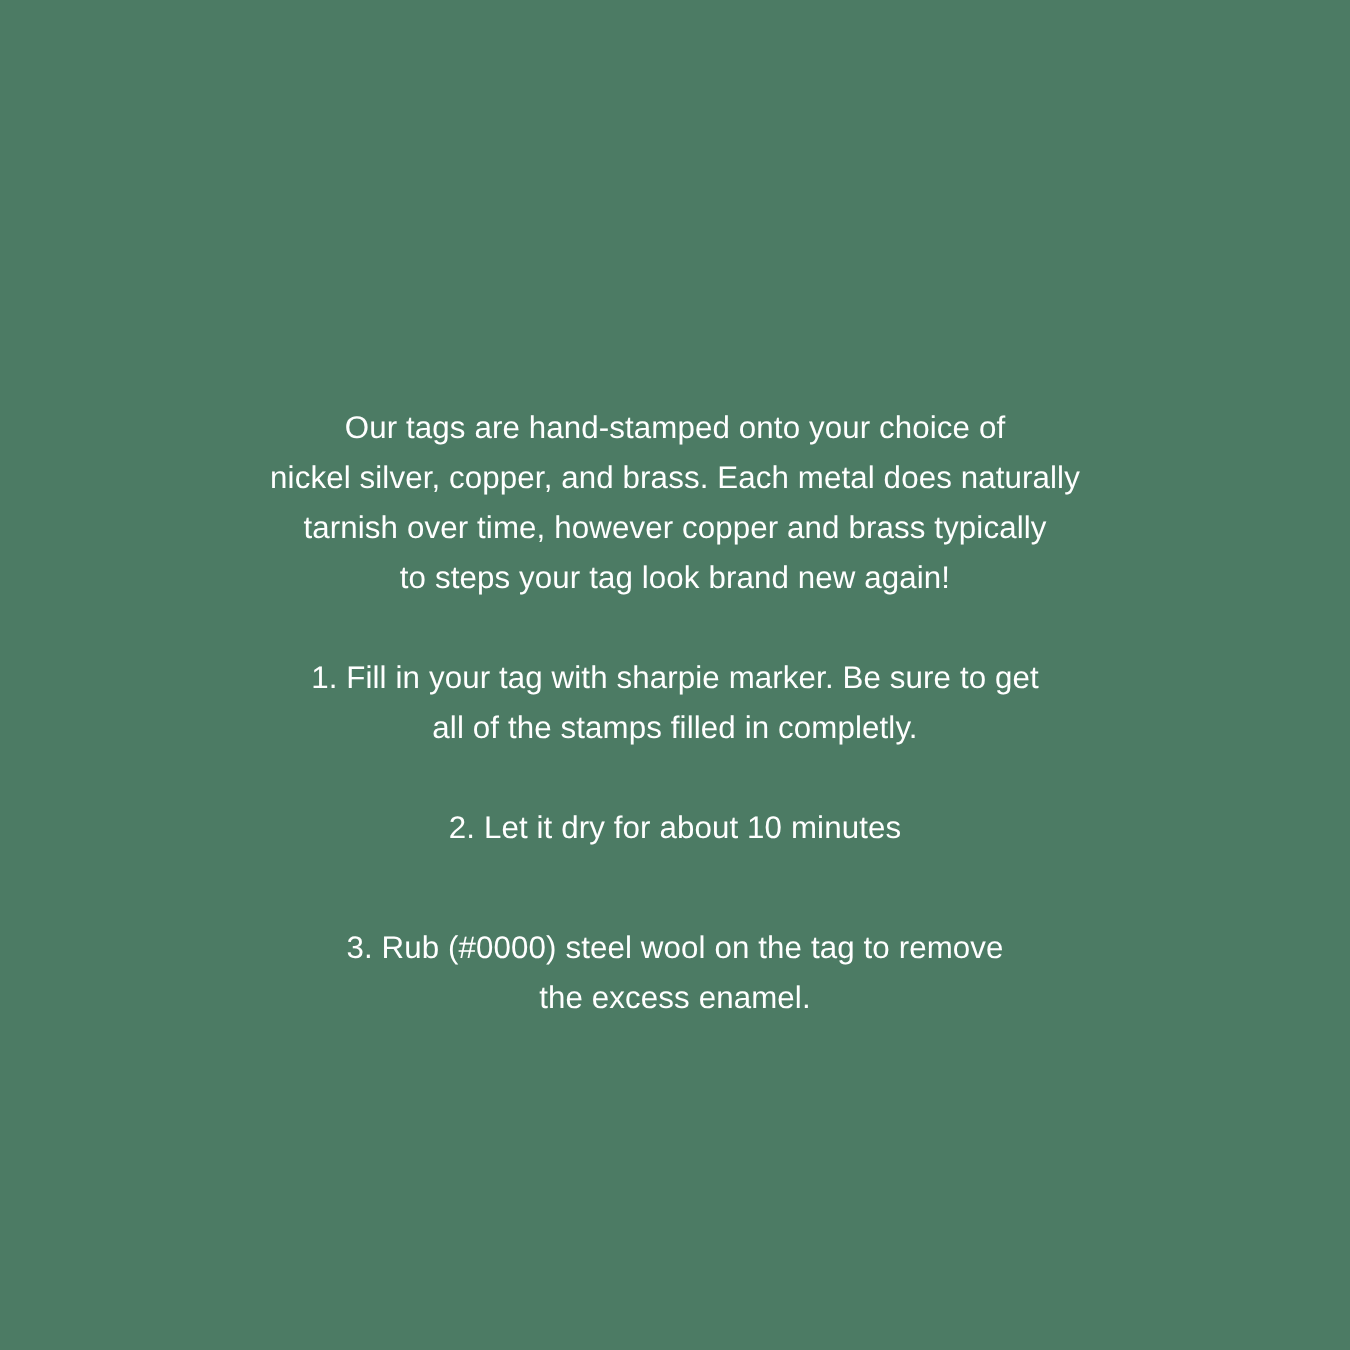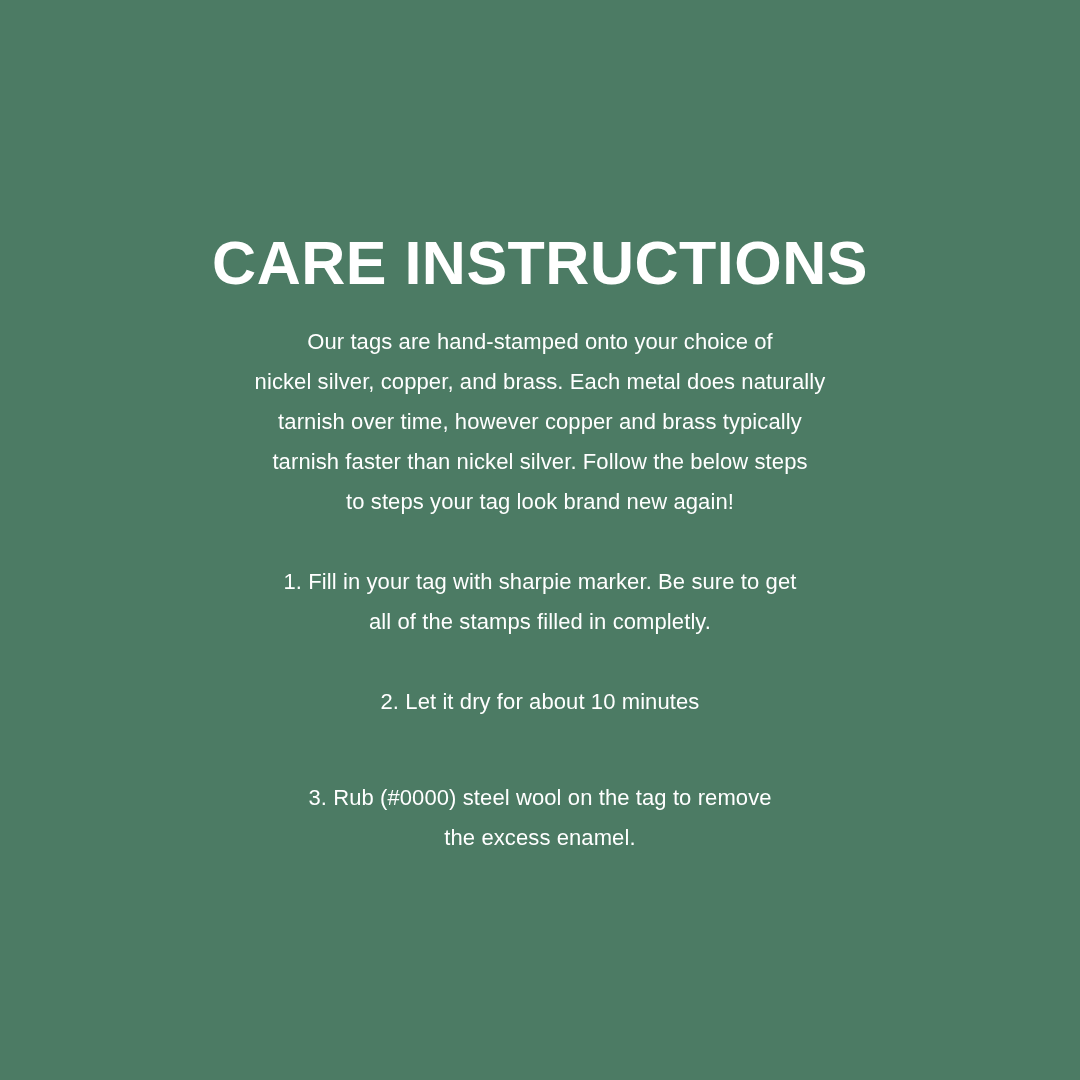--- a/index.html
+++ b/index.html
@@ -48,50 +48,48 @@
     left: 36px;
     top: 322px;
     width: 1008px;
     text-align: center;
     color: #FFFFFF;
   }
 
   .para {
     font-family: "Liberation Sans", sans-serif;
     font-weight: 300;
-    font-size: 22px;
+    font-size: 25px;
     line-height: 40px;
     letter-spacing: 0.1px;
     color: #FFFFFF;
   }
 
   .para .line {
     display: block;
     white-space: nowrap;
   }
 
   
   #step-1 { margin-top: 40px; text-align: center; }
   #step-2 { margin-top: 40px; }
   #step-3 { margin-top: 56px; }
 </style>
 </head>
 <body style="background: rgb(76, 123, 100);">
 
 <div id="care-card" style="background: rgb(76, 123, 100);">
 
-  <div id="card-title">CARE INSTRUCTIONS</div>
 
   <div id="body-copy">
 
     <p class="para" id="intro-paragraph">
       <span class="line">Our tags are hand-stamped onto your choice of</span>
       <span class="line">nickel silver, copper, and brass. Each metal does naturally</span>
       <span class="line">tarnish over time, however copper and brass typically</span>
-      <span class="line">tarnish faster than nickel silver. Follow the below steps</span>
       <span class="line">to steps your tag look brand new again!</span>
     </p>
 
     <p class="para" id="step-1">
       <span class="line">1. Fill in your tag with sharpie marker. Be sure to get</span>
       <span class="line">all of the stamps filled in completly.</span>
     </p>
 
     <p class="para" id="step-2">
       <span class="line">2. Let it dry for about 10 minutes</span>

